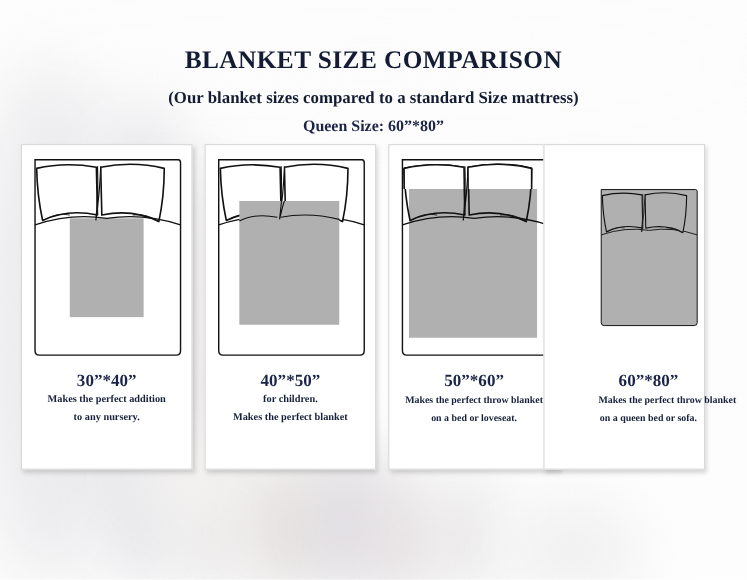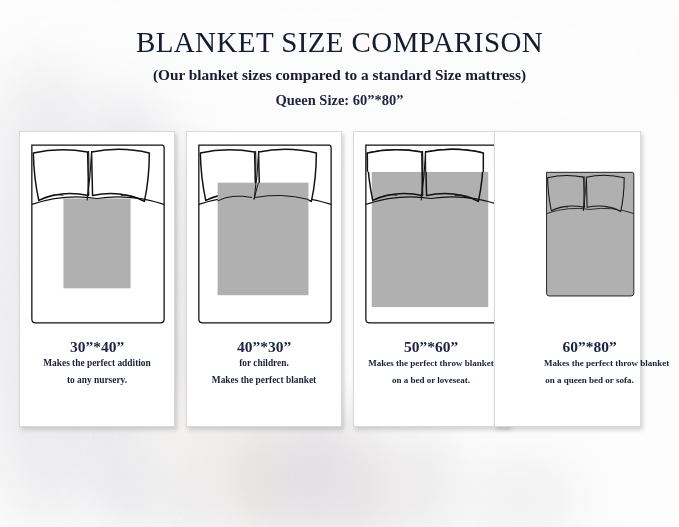--- a/index.html
+++ b/index.html
@@ -47,25 +47,25 @@
     height: 527px;
   }
 
   
   .heading-block {
     text-align: center;
     padding-top: 27px;
   }
   .main-title {
     color: #131c33;
-    font-size: 29px;
-    font-weight: normal;
+    font-size: 23px;
+    font-weight: bold;
     letter-spacing: 0.4px;
     line-height: 1.1;
-    margin: 0;
+    margin: 15px;
   }
   .subtitle {
     color: #131c33;
     font-size: 15.3px;
     font-weight: bold;
     margin: 8px 0 0 0;
     line-height: 1.1;
   }
   .queen-size {
     color: #1b2447;
@@ -191,21 +191,21 @@
           <path d="M69.5 18 Q70.5 42 68 68 Q71.5 44 72.5 18" fill="#ffffff" stroke="#111111" stroke-width="1.1"></path>
 
           <rect x="31" y="50" width="92" height="114" fill="#b0b0b0"></rect>
 
           <path d="M31 50 H123 V164 H31 Z" fill="none" stroke="none"></path>
           <path d="M31 68.5 Q45 61 66 65" fill="none" stroke="#111111" stroke-width="1.0"></path>
           <path d="M69 65 Q95 60 123 67" fill="none" stroke="#111111" stroke-width="1.0"></path>
           <path d="M69.5 50 Q70.5 45 68 67 Q71.5 52 72.5 50" fill="none" stroke="#111111" stroke-width="1.0"></path>
         </svg>
       </div>
-      <div class="size-label">40”*30”</div>
+      <div class="size-label">40”*50”</div>
       <div class="desc">
         <span class="dl">for children.</span>
         <span class="dl">Makes the perfect blanket</span>
       </div>
     </div>
 
     <div class="card c2">
       <div class="bed-wrap">
         <svg viewBox="0 0 156 205" preserveAspectRatio="xMidYMid meet">
           <path d="M12 12 H144 Q146 12 146 15 V188 Q146 192 142 192 H16 Q12 192 12 188 Z" fill="#ffffff" stroke="#111111" stroke-width="1.3"></path>

